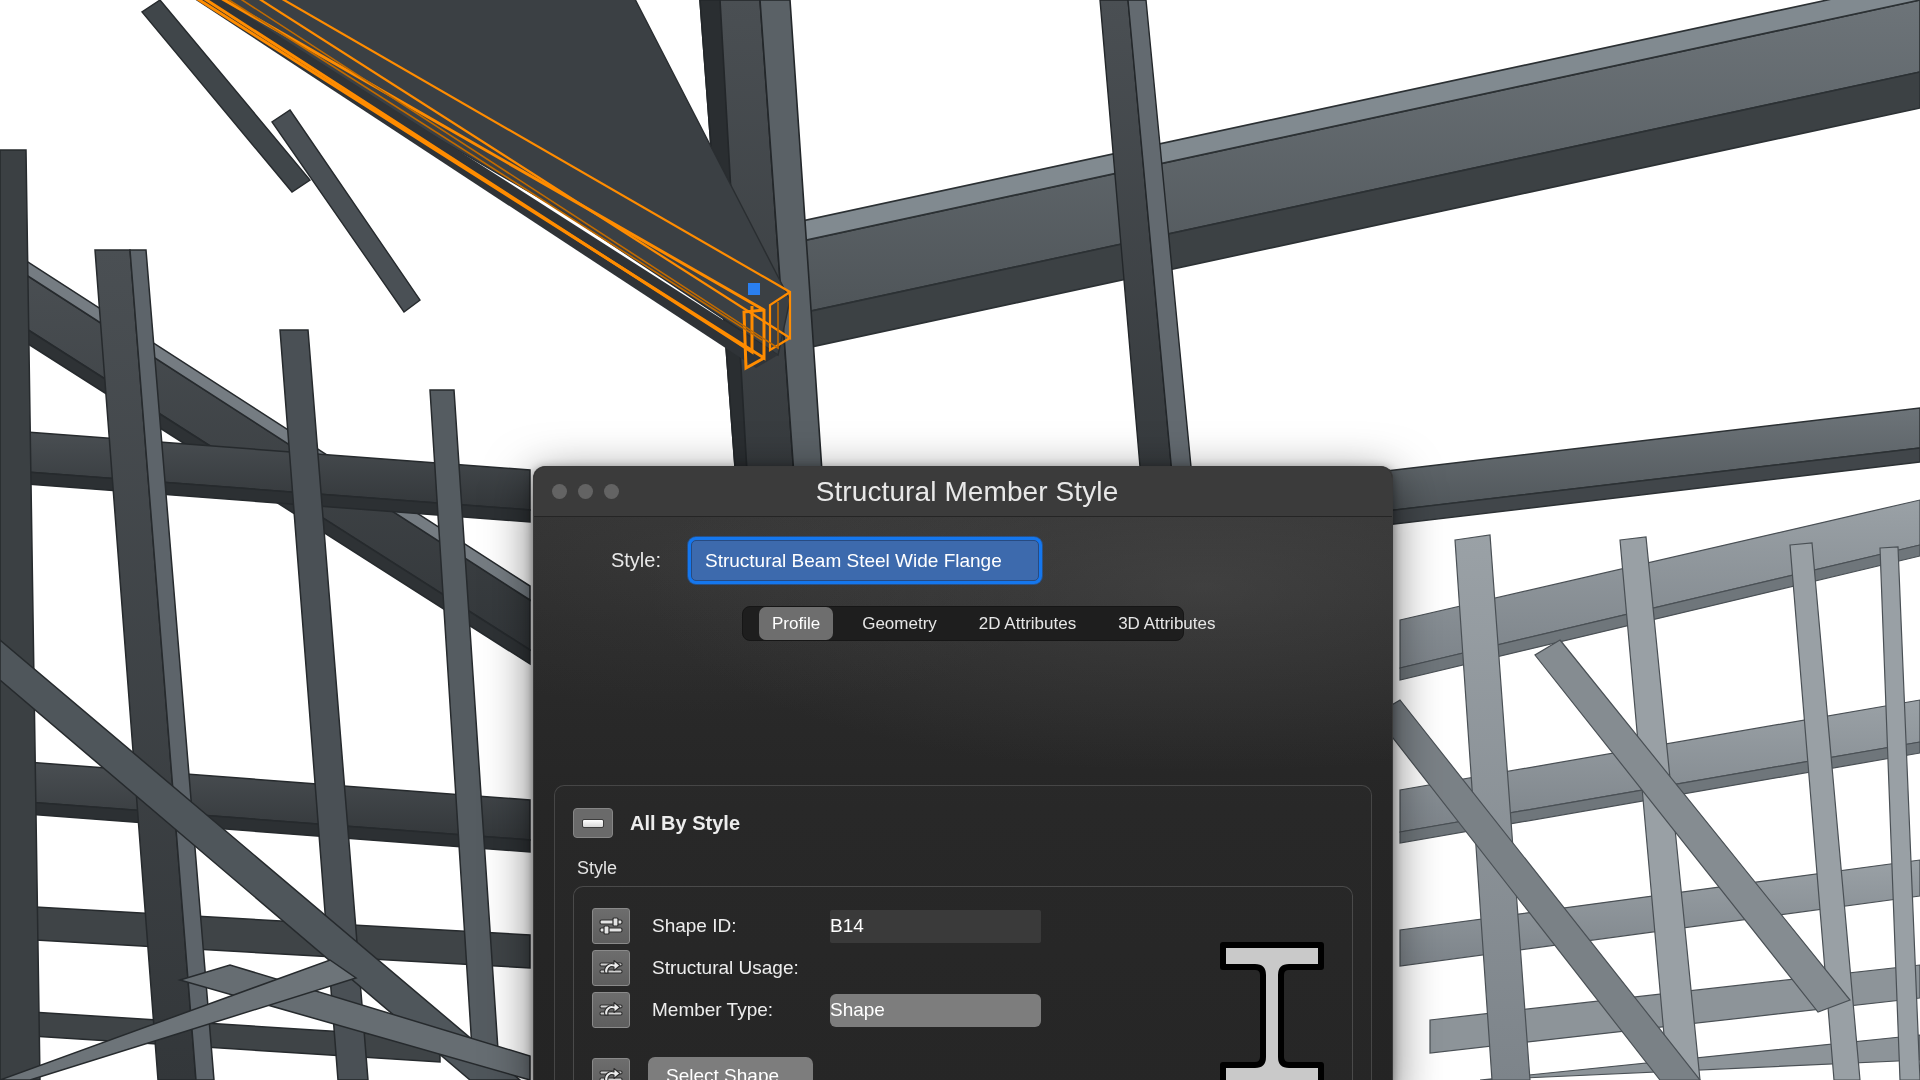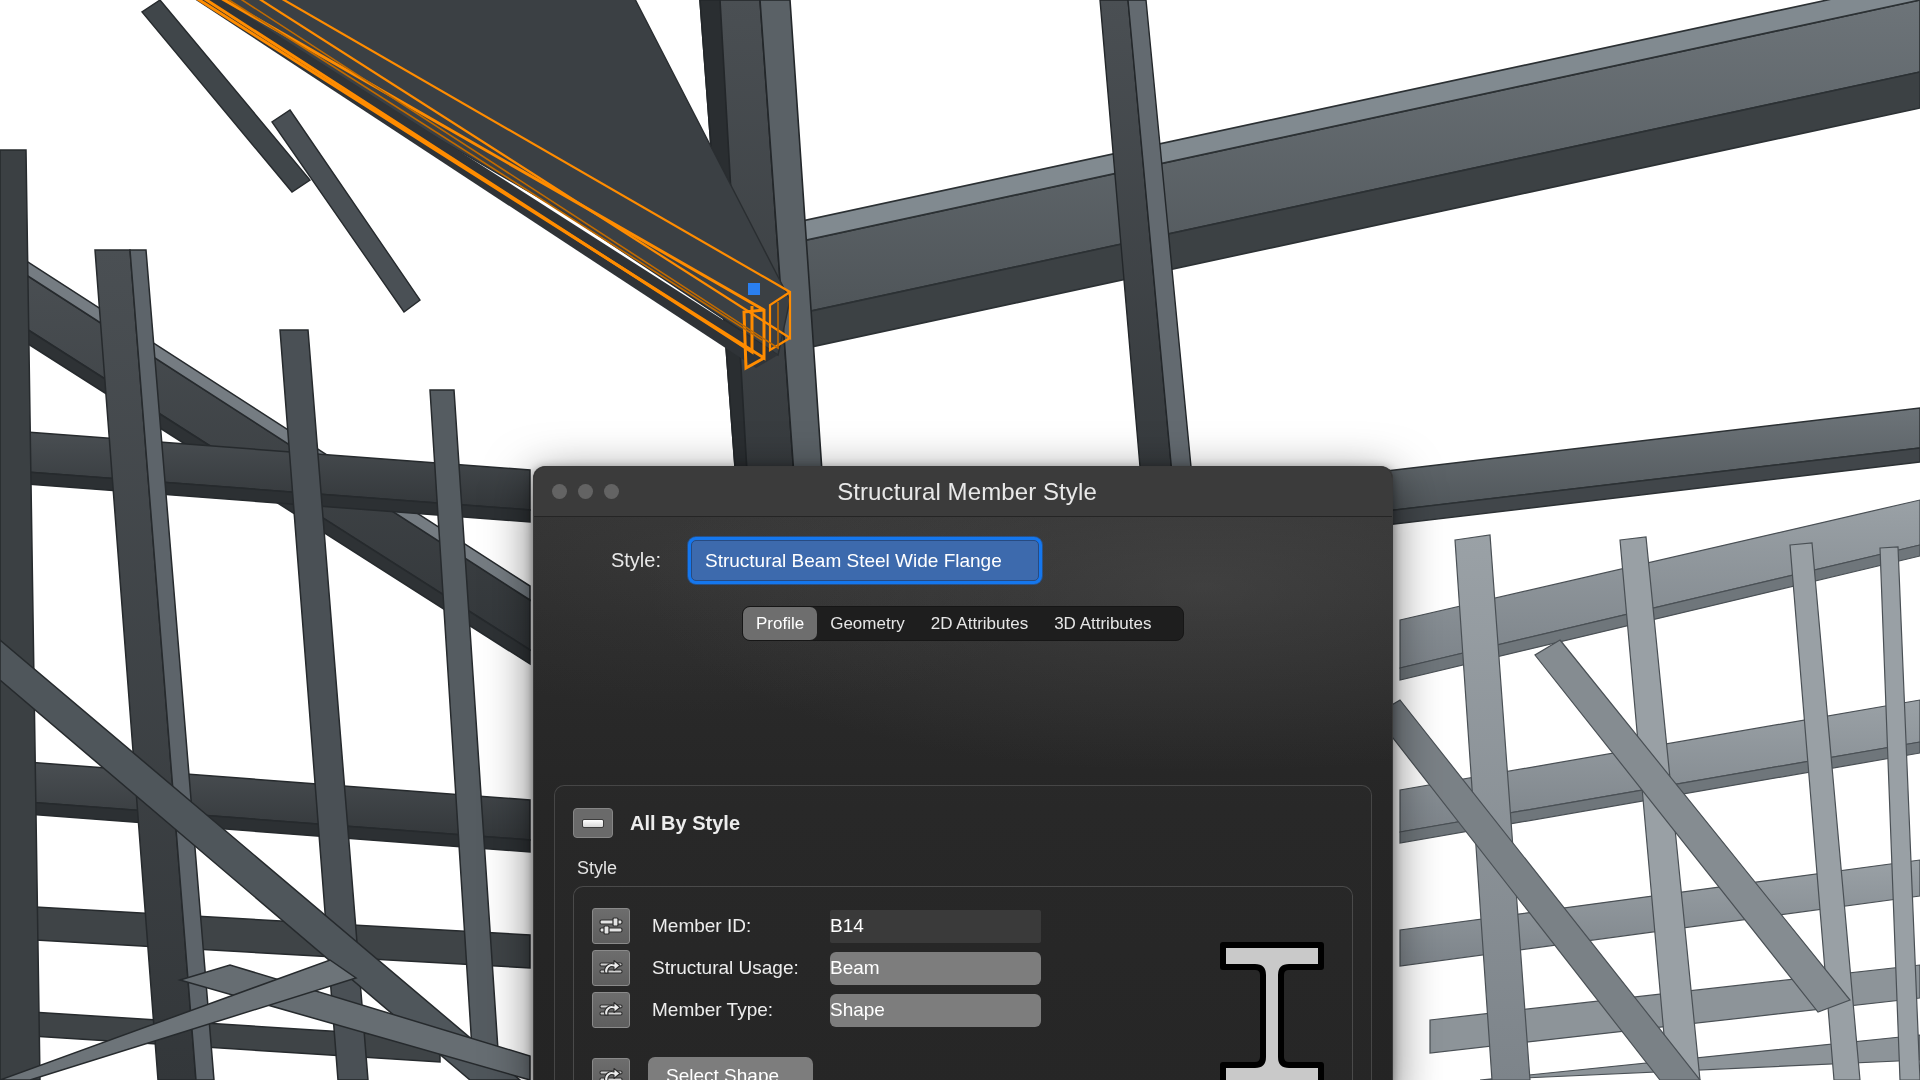--- a/index.html
+++ b/index.html
@@ -26,21 +26,21 @@
   #titlebar{
     height:49px;background:#3b3b3b;
     border-bottom:1px solid #252525;
     display:flex;align-items:center;position:relative;
     border-radius:11px 11px 0 0;
   }
   .lights{display:flex;gap:11px;margin-left:18px;}
   .light{width:15px;height:15px;border-radius:50%;background:#636363;}
   #title{
     position:absolute;left:8px;right:0;text-align:center;
-    color:#e8e8e8;font-size:24px;letter-spacing:.1px;pointer-events:none;
+    color:#e8e8e8;font-size:28px;letter-spacing:.1px;pointer-events:none;
   }
 
   #dlgbody{
     position:relative;height:581px;
     background:
       radial-gradient(900px 300px at 78% 12%, rgba(105,105,105,.30), rgba(105,105,105,0) 62%),
       radial-gradient(600px 250px at 20% 8%, rgba(90,90,90,.18), rgba(90,90,90,0) 60%),
       linear-gradient(180deg,#323232 0%,#2b2b2b 18%,#262626 50%,#242424 100%);
   }
 
@@ -58,21 +58,21 @@
   
   .tabbar{
     margin:25px auto 0 auto;width:440px;height:33px;
     background:#1e1e1e;border-radius:8px;
     display:flex;align-items:stretch;position:relative;z-index:3;
     border:1px solid #161616;
   }
   .tab{
     display:flex;align-items:center;justify-content:center;
     color:#e6e6e6;font-size:17px;padding:0 13px;cursor:default;
-    border-radius:7px;white-space:nowrap;
+    border-radius:7px;white-space:nowrap;margin-left:16px;
   }
   .tab.active{background:#6e6e6e;color:#ffffff;}
 
   
   .panel{
     position:absolute;left:20px;right:20px;top:268px;bottom:-40px;
     border:1px solid #464646;border-radius:10px;border-bottom:none;
     background:rgba(255,255,255,.012);
   }
 
@@ -288,36 +288,35 @@
           <div class="ricon">
             <svg width="24" height="20" viewBox="0 0 24 20">
               <g stroke="#2e2e2e" stroke-width="1.2" fill="#e4e4e4">
                 <rect x="1" y="4" width="22" height="4" rx="1.5"></rect>
                 <rect x="1" y="12" width="22" height="4" rx="1.5"></rect>
                 <rect x="14" y="2" width="5" height="8" rx="1"></rect>
                 <rect x="5" y="10" width="5" height="8" rx="1"></rect>
               </g>
             </svg>
           </div>
-          <div class="flabel">Member ID:</div>
+          <div class="flabel">Shape ID:</div>
           <div class="fvalue flat">B14</div>
         </div>
 
         <div class="frow">
           <div class="ricon">
             <svg width="24" height="20" viewBox="0 0 24 20">
               <g stroke="#2e2e2e" stroke-width="1.1" fill="#cfcfcf">
                 <rect x="1" y="5" width="22" height="3" rx="1.2"></rect>
                 <rect x="1" y="12" width="22" height="3" rx="1.2"></rect>
               </g>
               <path d="M6 15 C4 9, 10 4, 15 6 L15 2.5 L21 7.5 L15 12.5 L15 9 C11.5 7.5 8 10 9 15 Z" fill="#ececec" stroke="#2b2b2b" stroke-width="1.1" stroke-linejoin="round"></path>
             </svg>
           </div>
           <div class="flabel">Structural Usage:</div>
-          <div class="fvalue pill">Beam</div>
         </div>
 
         <div class="frow">
           <div class="ricon">
             <svg width="24" height="20" viewBox="0 0 24 20">
               <g stroke="#2e2e2e" stroke-width="1.1" fill="#cfcfcf">
                 <rect x="1" y="5" width="22" height="3" rx="1.2"></rect>
                 <rect x="1" y="12" width="22" height="3" rx="1.2"></rect>
               </g>
               <path d="M6 15 C4 9, 10 4, 15 6 L15 2.5 L21 7.5 L15 12.5 L15 9 C11.5 7.5 8 10 9 15 Z" fill="#ececec" stroke="#2b2b2b" stroke-width="1.1" stroke-linejoin="round"></path>

